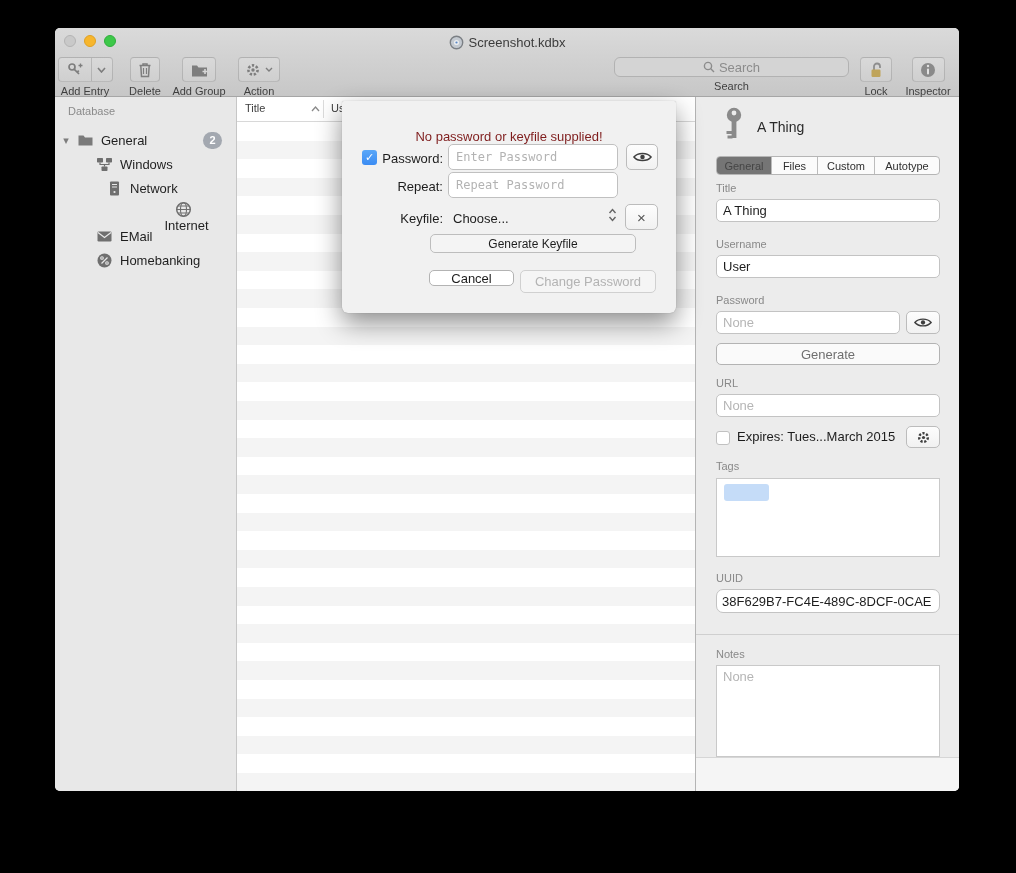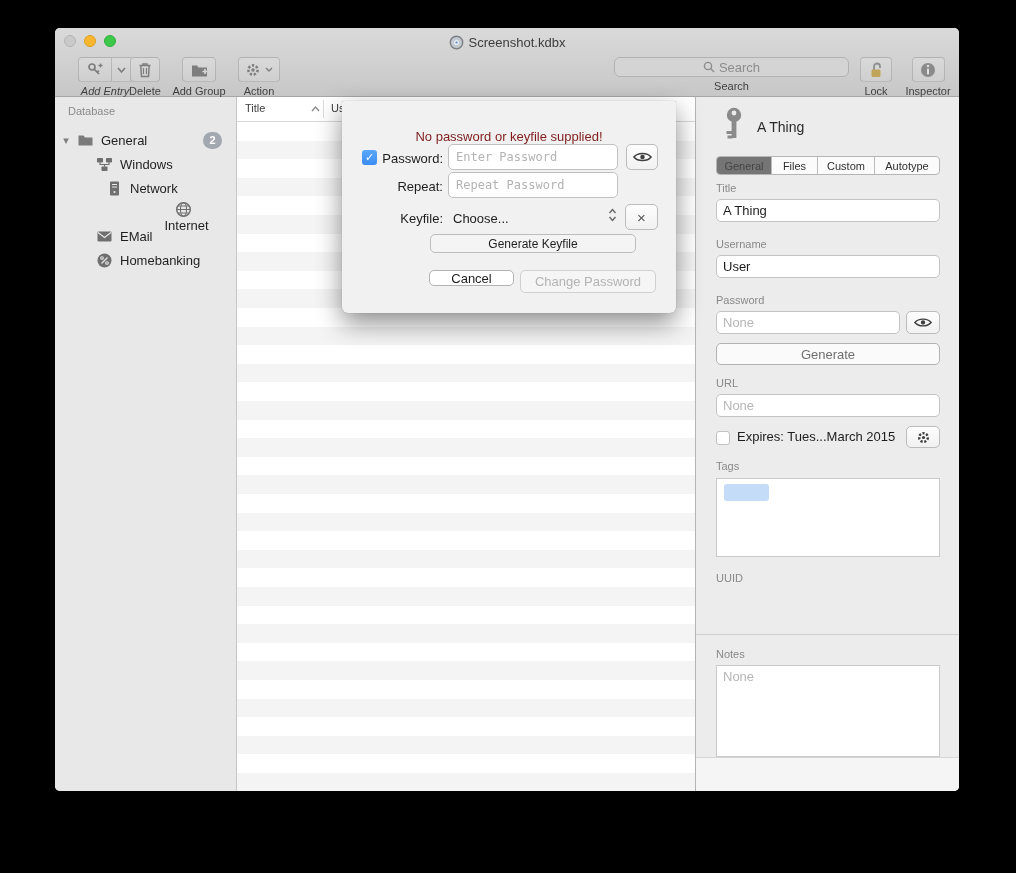--- a/index.html
+++ b/index.html
@@ -105,21 +105,21 @@
     <div class="tl zoom"></div>
     <div class="titlewrap">
       <svg width="15" height="15" viewBox="0 0 15 15">
         <circle cx="7.5" cy="7.5" r="6.2" fill="#c3c9d0" stroke="#7b7f84" stroke-width="1.4"></circle>
         <circle cx="7.5" cy="7.5" r="2.6" fill="#e9ebee"></circle>
         <circle cx="7.5" cy="7.5" r="1.1" fill="#5a87c5"></circle>
       </svg>
       <span class="titletext">Screenshot.kdbx</span>
     </div>
 
-    <div class="tb-item" style="left:20px;width:60px;font-style:italic;">
+    <div class="tb-item" style="left:0;width:60px;">
       <div class="split">
         <div class="seg main">
           <svg width="16" height="16" viewBox="0 0 16 16" fill="none" stroke="currentColor" stroke-width="1.7">
             <circle cx="5" cy="5" r="3"></circle>
               <path d="M7.3 7.3 L12 12"></path>
               <path d="M10.2 10.2 l1.6 -1.6"></path>
             <path d="M11.5 3.5h4M13.5 1.5v4" stroke-width="1.3"></path>
           </svg>
         </div>
         <div class="seg arrow">
@@ -317,20 +317,21 @@
           <circle cx="8" cy="8" r="1.7" fill="#3f3f3f"></circle>
         </svg>
       </div>
 
       <span class="insp-label" style="top:363px;">Tags</span>
       <div class="tagbox">
         <div class="tagpill"></div>
       </div>
 
       <span class="insp-label" style="top:475px;">UUID</span>
+      <input class="field" style="top: 492px; height: 24px; border-radius: 7px; padding: 0px 5px; white-space: nowrap; overflow: hidden;" value="38F629B7-FC4E-489C-8DCF-0CAE">
 
       <div class="divider"></div>
 
       <span class="insp-label" style="top:551px;">Notes</span>
       <textarea class="notes-area" placeholder="None" style=""></textarea>
 
       <div class="insp-footer"></div>
     </div>
   </div>
 

